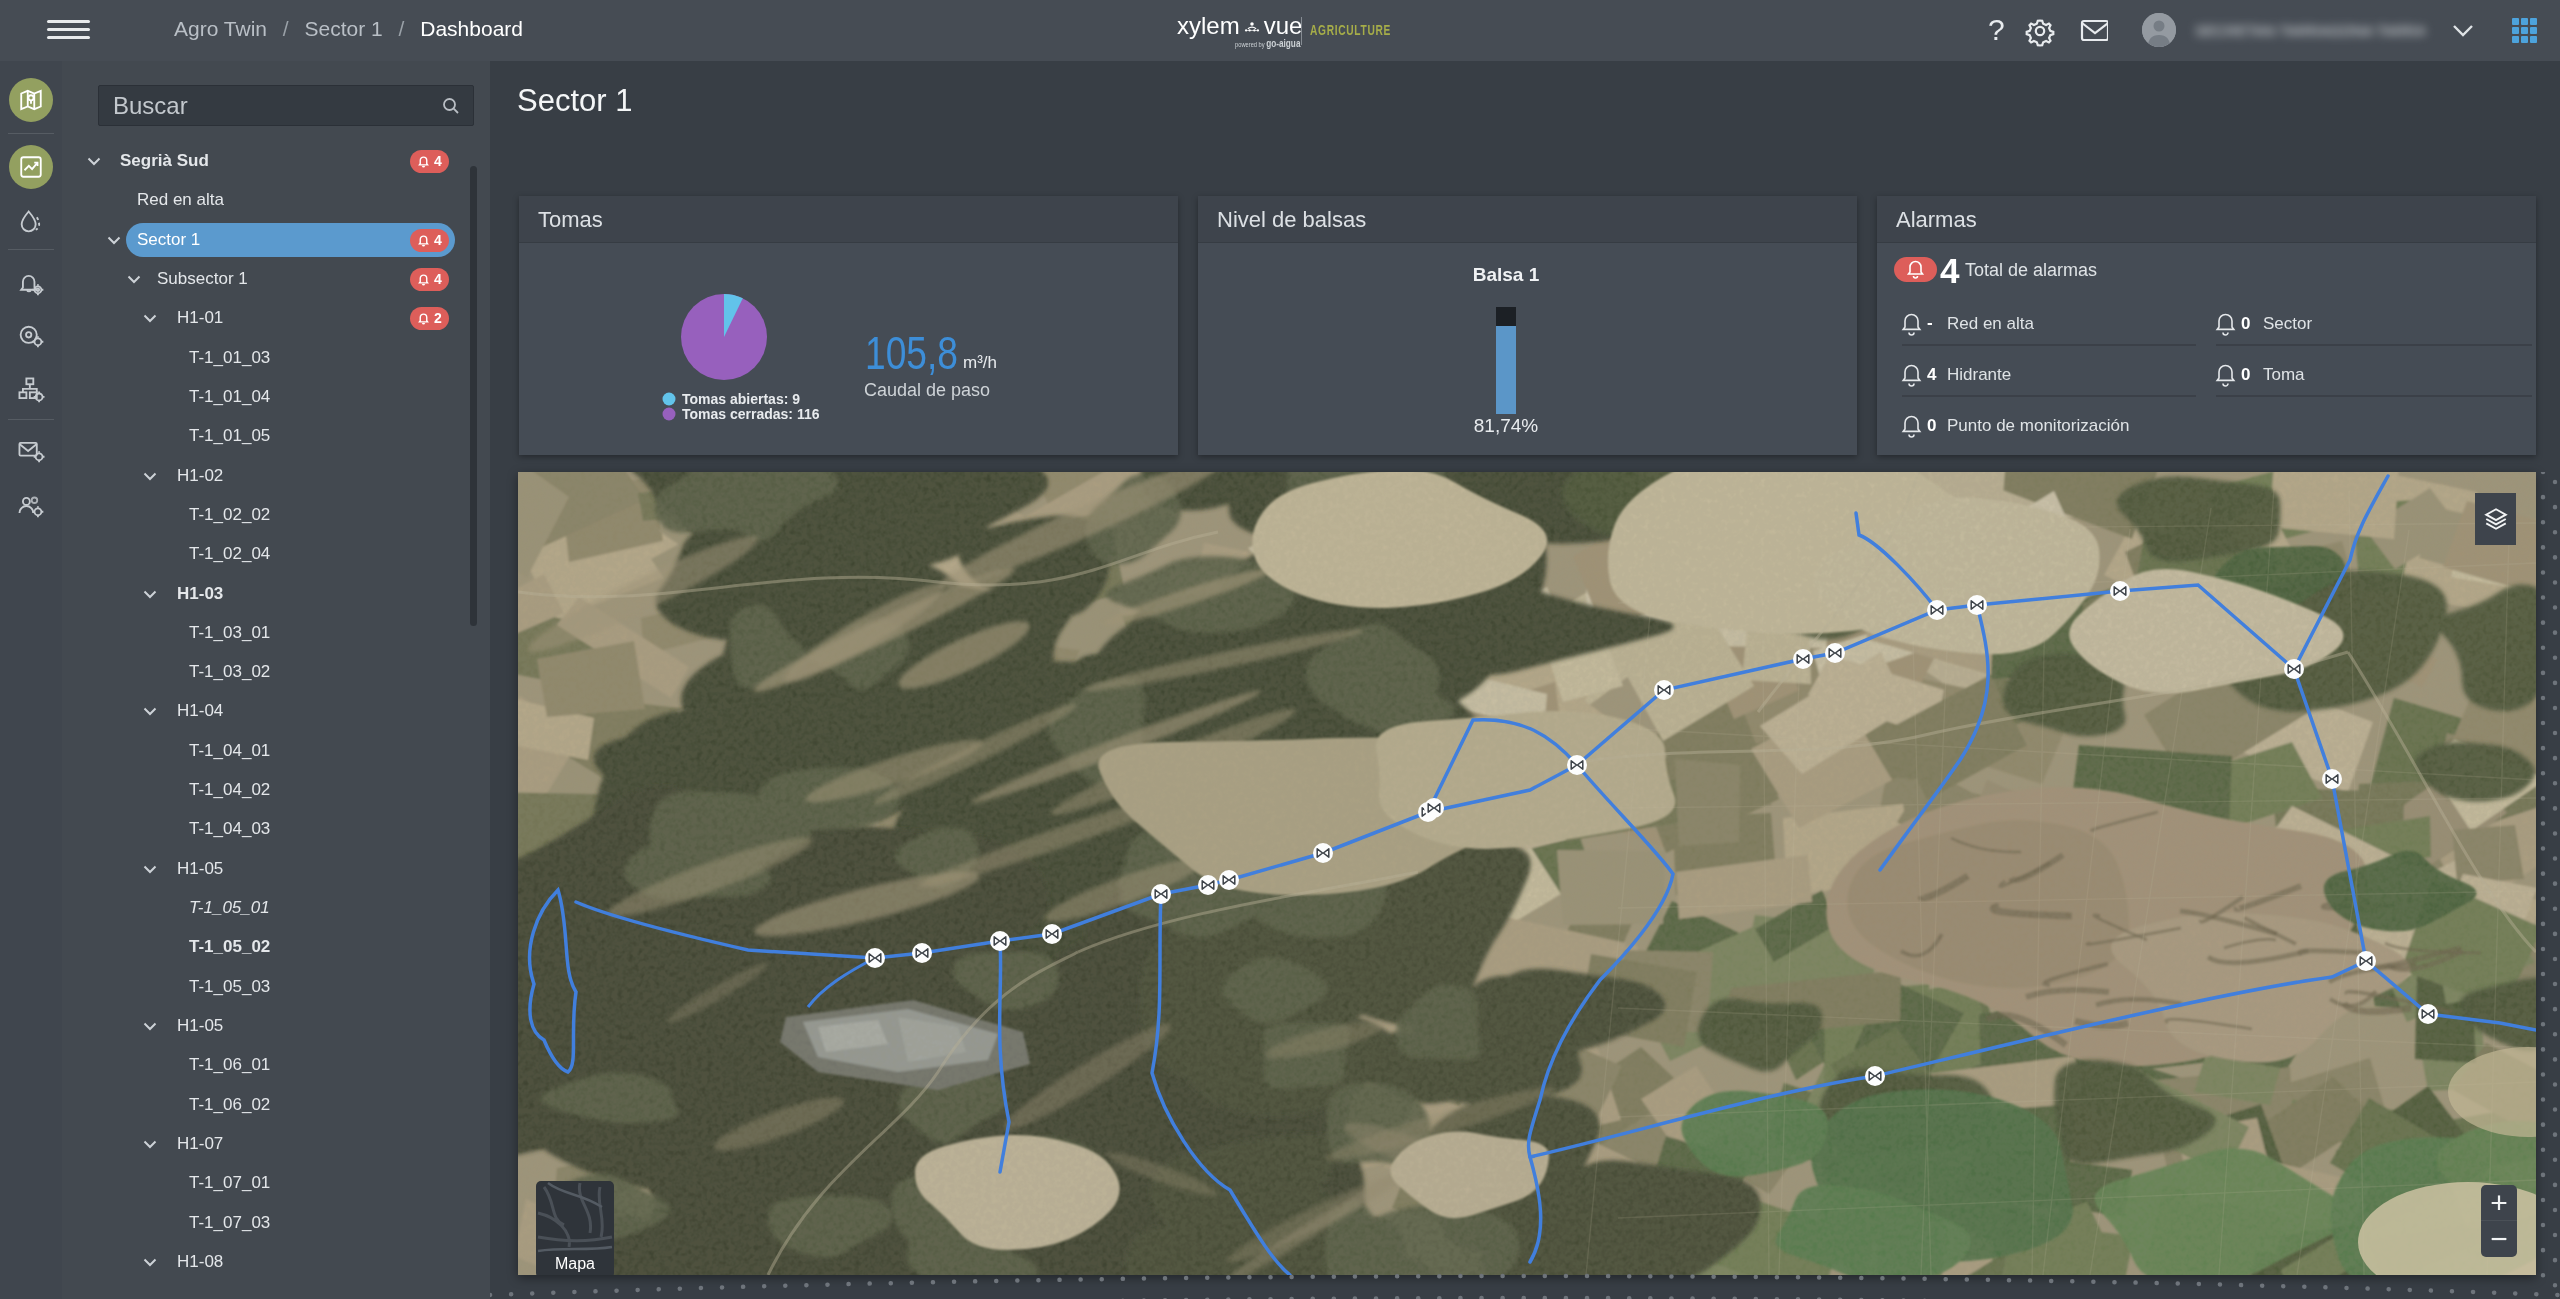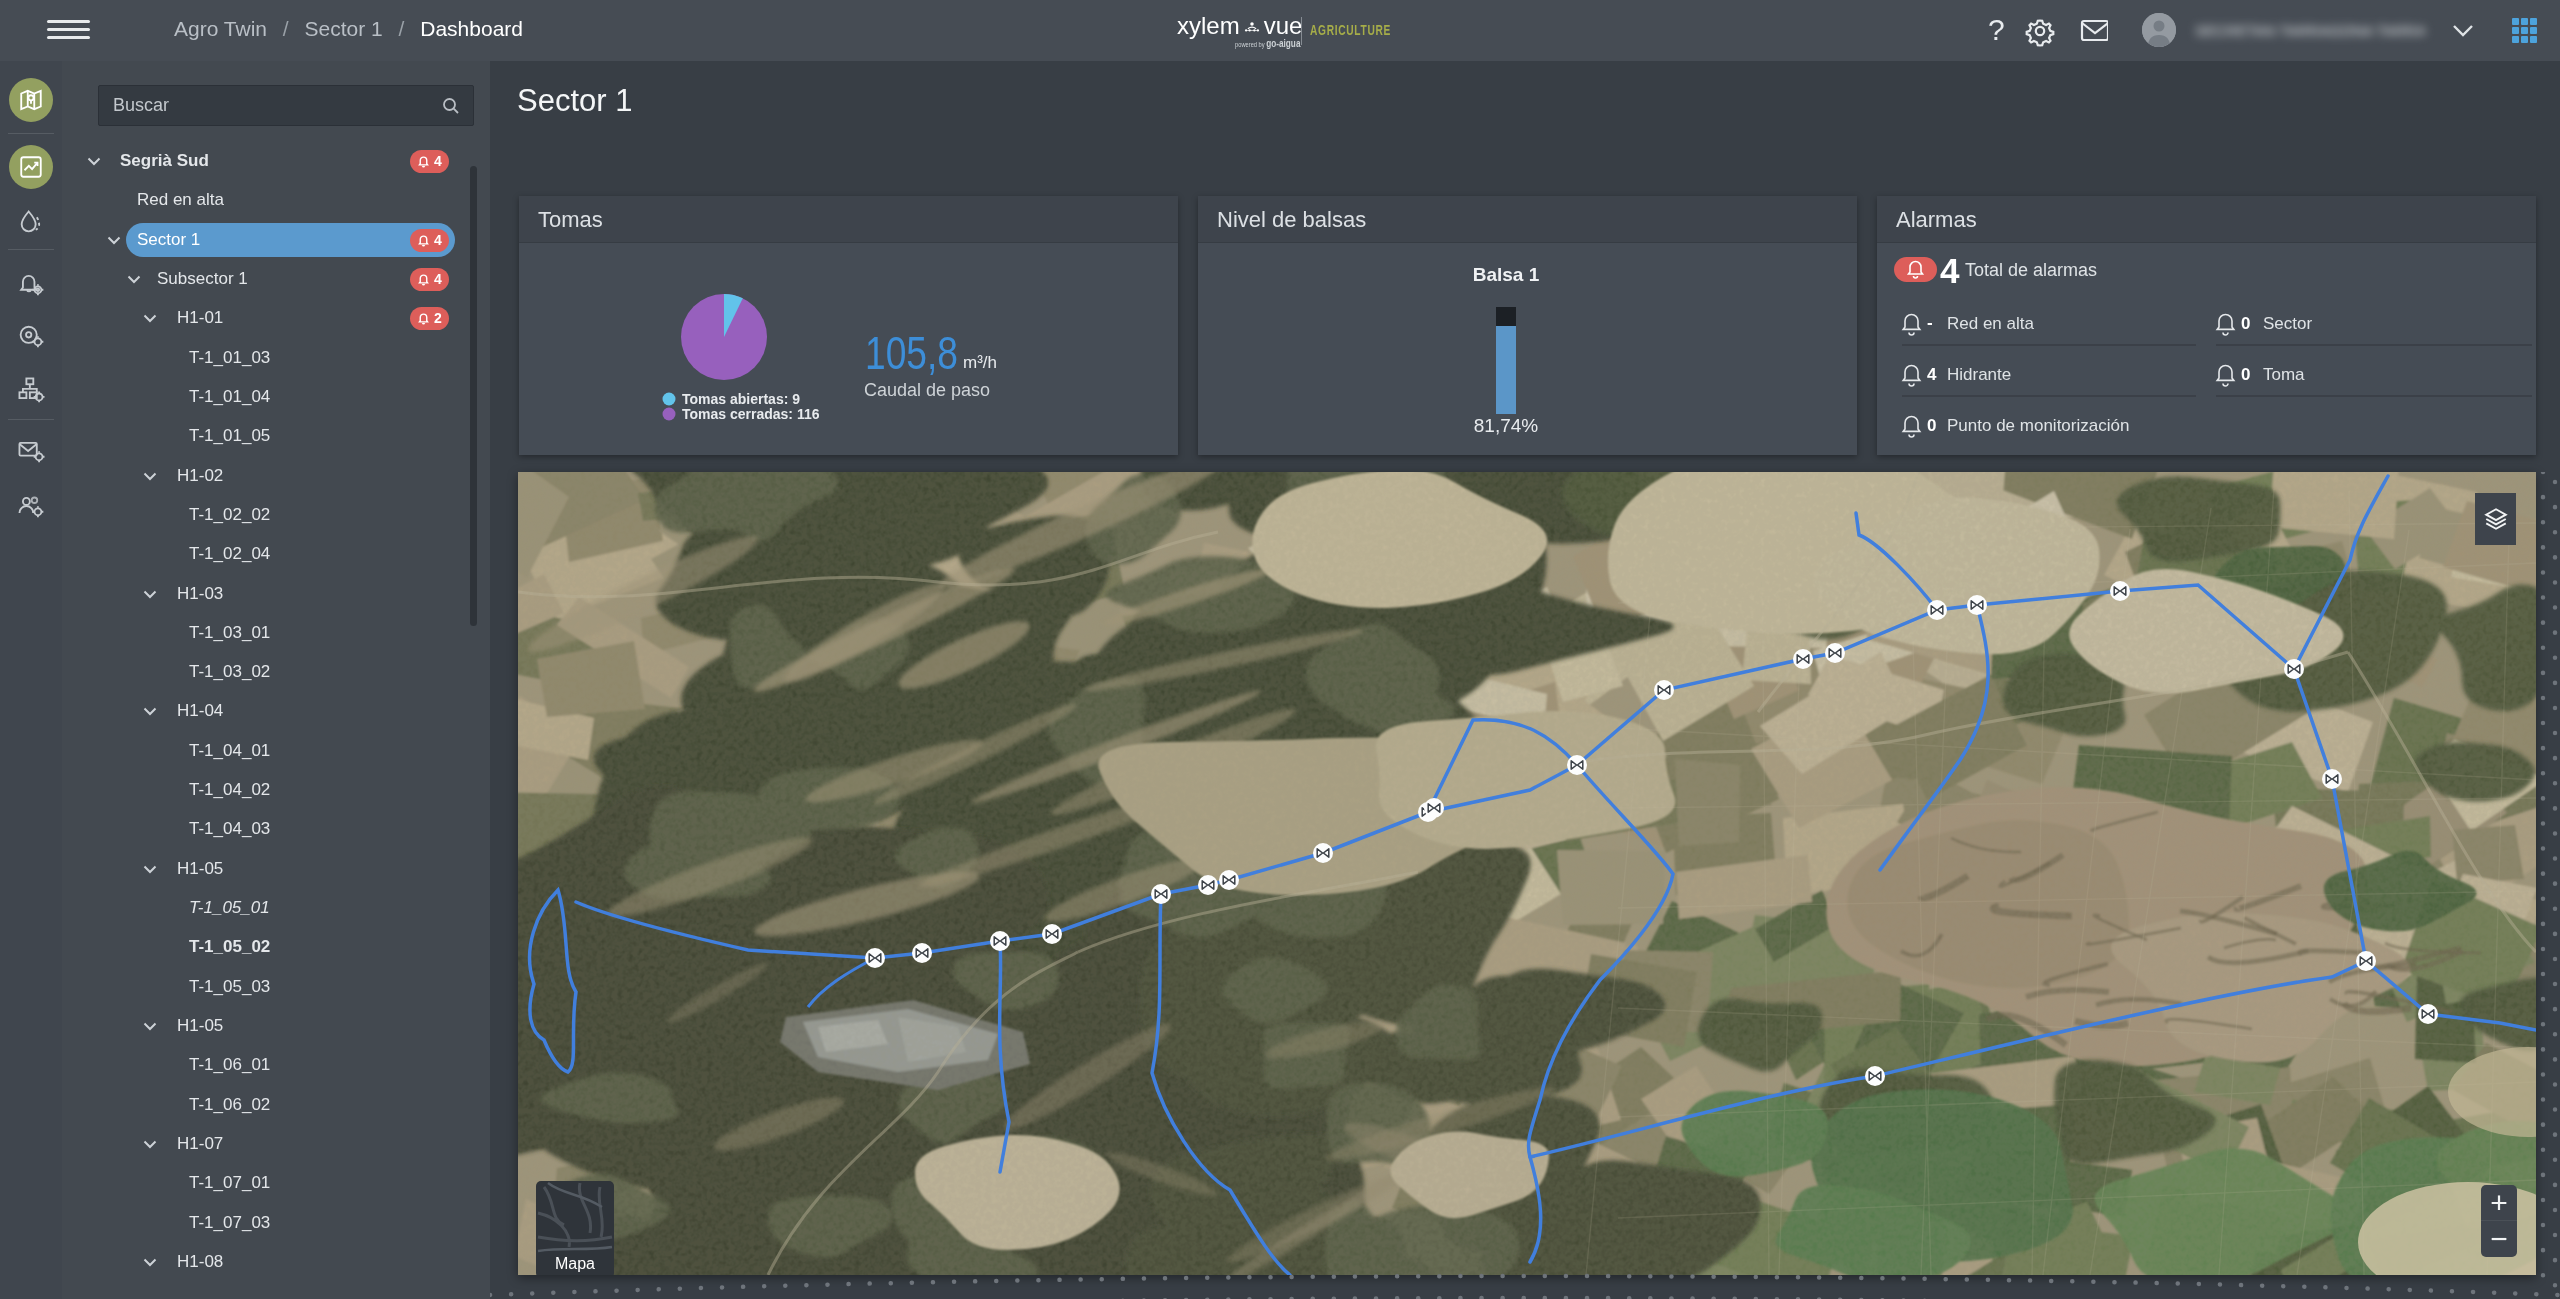--- a/index.html
+++ b/index.html
@@ -21,21 +21,21 @@
   .uname { position:absolute; left:2195px; top:22px; width:230px; font-size:15px; color:#dfe3e6; filter:blur(5px); white-space:nowrap; overflow:hidden; }
   .gridicon { position:absolute; left:2512px; top:18px; width:25px; height:25px; display:grid; grid-template-columns:repeat(3,7px); grid-template-rows:repeat(3,7px); gap:2px; }
   .gridicon div { background:#4da3dc; border-radius:1px; }
   
   .rail { position:absolute; left:0; top:61px; width:62px; height:1238px; background:#40464e; z-index:20; }
   .rail .circ { position:absolute; left:9px; width:44px; height:44px; border-radius:50%; background:#93a060; display:flex; align-items:center; justify-content:center; }
   .rail .ic { position:absolute; left:9px; width:44px; height:44px; display:flex; align-items:center; justify-content:center; }
   .rail hr { position:absolute; left:8px; width:46px; border:none; border-top:1px solid #565c63; }
   
   .sidebar { position:absolute; left:62px; top:61px; width:428px; height:1238px; background:#434950; z-index:20; }
-  .search { position:absolute; left:36px; top:24px; width:376px; height:41px; background:#343a41; border:1px solid #2b3037; border-radius:2px; color:#c3c8cd; font-size:18px; line-height:39px; padding:0 14px; }
+  .search { position:absolute; left:36px; top:24px; width:376px; height:41px; background:#343a41; border:1px solid #2b3037; border-radius:2px; color:#c3c8cd; font-size:24px; line-height:39px; padding:0 14px; }
   .tree { position:absolute; left:0; top:0px; width:428px; }
   .trow { position:absolute; height:34px; line-height:34px; font-size:17px; color:#e6e9eb; }
   .badge { position:absolute; right:0; top:6px; width:39px; height:23px; background:#dd5e5a; border-radius:12px; color:#fff; font-size:14px; font-weight:700; text-align:center; line-height:23px; }
   .selrow { position:absolute; left:64px; right:-6px; top:0; height:34px; background:#5b9ace; border-radius:17px; }
   .sbar { position:absolute; left:408px; top:105px; width:7px; height:460px; background:#2e3339; border-radius:4px; }
   
   .main { position:absolute; left:490px; top:61px; width:2070px; height:1238px; background:#383e45; }
   .title { position:absolute; left:27px; top:22px; font-size:31px; color:#f4f6f7; }
   .tabs { position:absolute; left:27px; top:80px; font-size:19px; }
   .tabs span { color:#b5bbc2; margin-right:31px; display:inline-block; padding-bottom:12px; }
@@ -239,21 +239,21 @@
     <div class="trow" style="left:0;right:41px;top:437px;">
         <div style="position:absolute;left:127px;top:0;font-weight:400;color:#e4e7ea;z-index:2;">T-1_02_02</div>
       </div>
     <div class="trow" style="left:0;right:41px;top:476px;">
         <div style="position:absolute;left:127px;top:0;font-weight:400;color:#e4e7ea;z-index:2;">T-1_02_04</div>
       </div>
     <div class="trow" style="left:0;right:41px;top:516px;">
         <svg style="position:absolute;left:81px;top:13px;" width="14" height="9" viewBox="0 0 14 9">
           <path d="M1.5 1.5 L7 7 L12.5 1.5" stroke="#cdd2d7" stroke-width="2" fill="none"></path>
         </svg>
-        <div style="position:absolute;left:115px;top:0;font-weight:400;color:#e4e7ea;z-index:2;">H1-03</div>
+        <div style="position:absolute;left:115px;top:0;font-weight:700;color:#e4e7ea;z-index:2;">H1-03</div>
       </div>
     <div class="trow" style="left:0;right:41px;top:555px;">
         <div style="position:absolute;left:127px;top:0;font-weight:400;color:#e4e7ea;z-index:2;">T-1_03_01</div>
       </div>
     <div class="trow" style="left:0;right:41px;top:594px;">
         <div style="position:absolute;left:127px;top:0;font-weight:400;color:#e4e7ea;z-index:2;">T-1_03_02</div>
       </div>
     <div class="trow" style="left:0;right:41px;top:633px;">
         <svg style="position:absolute;left:81px;top:13px;" width="14" height="9" viewBox="0 0 14 9">
           <path d="M1.5 1.5 L7 7 L12.5 1.5" stroke="#cdd2d7" stroke-width="2" fill="none"></path>

